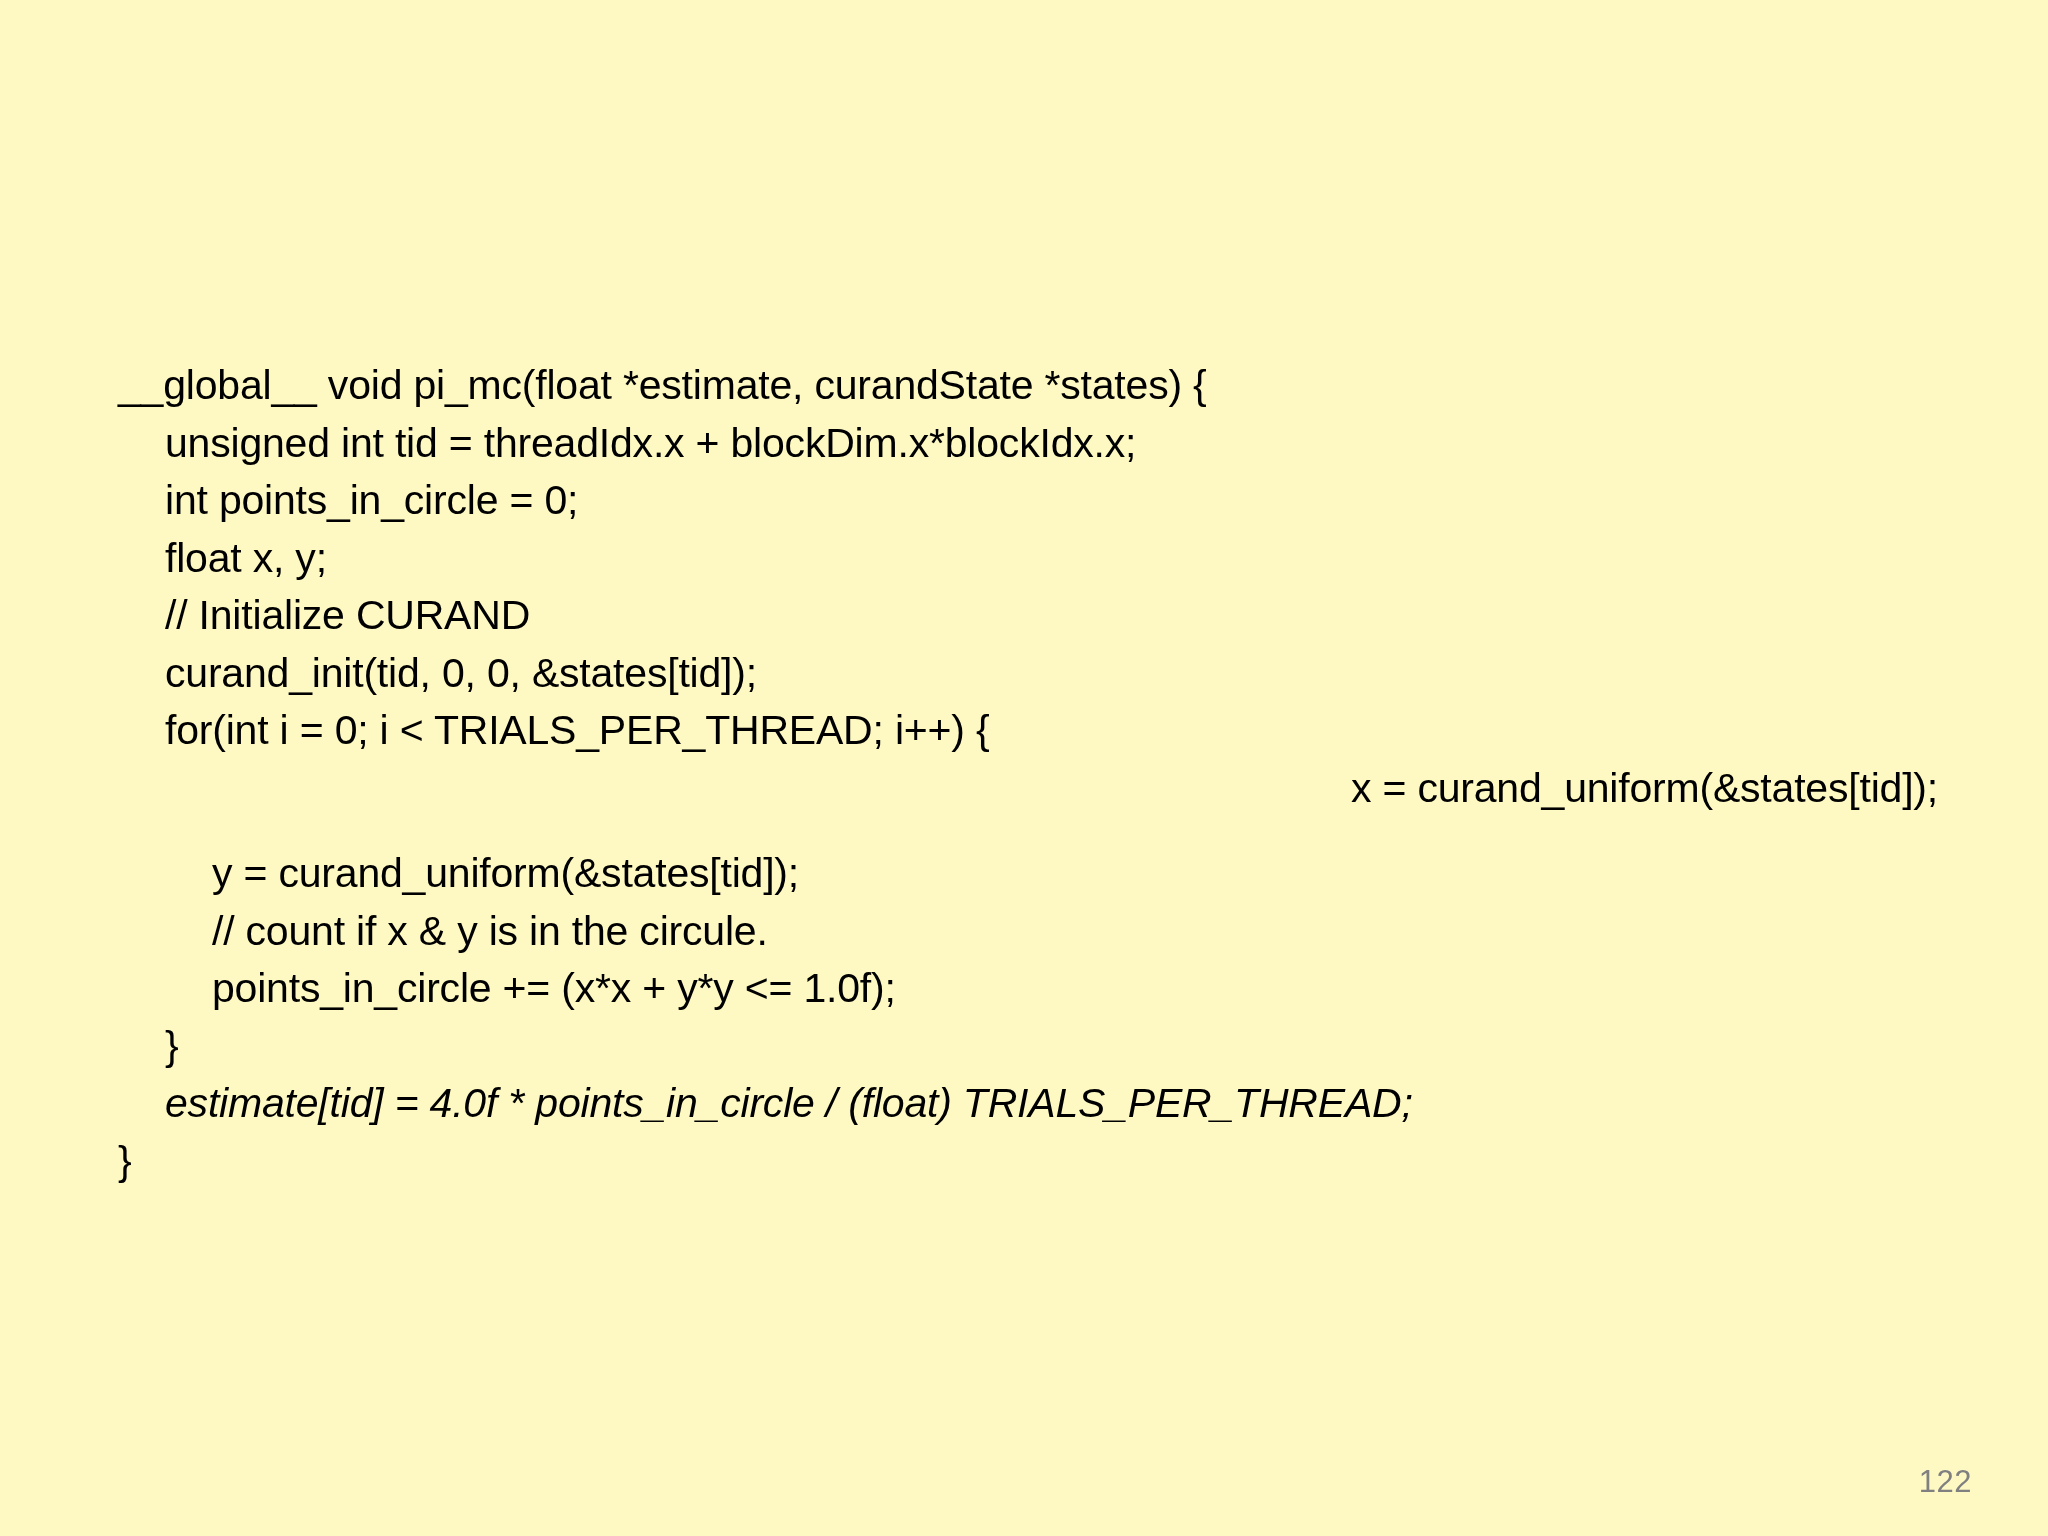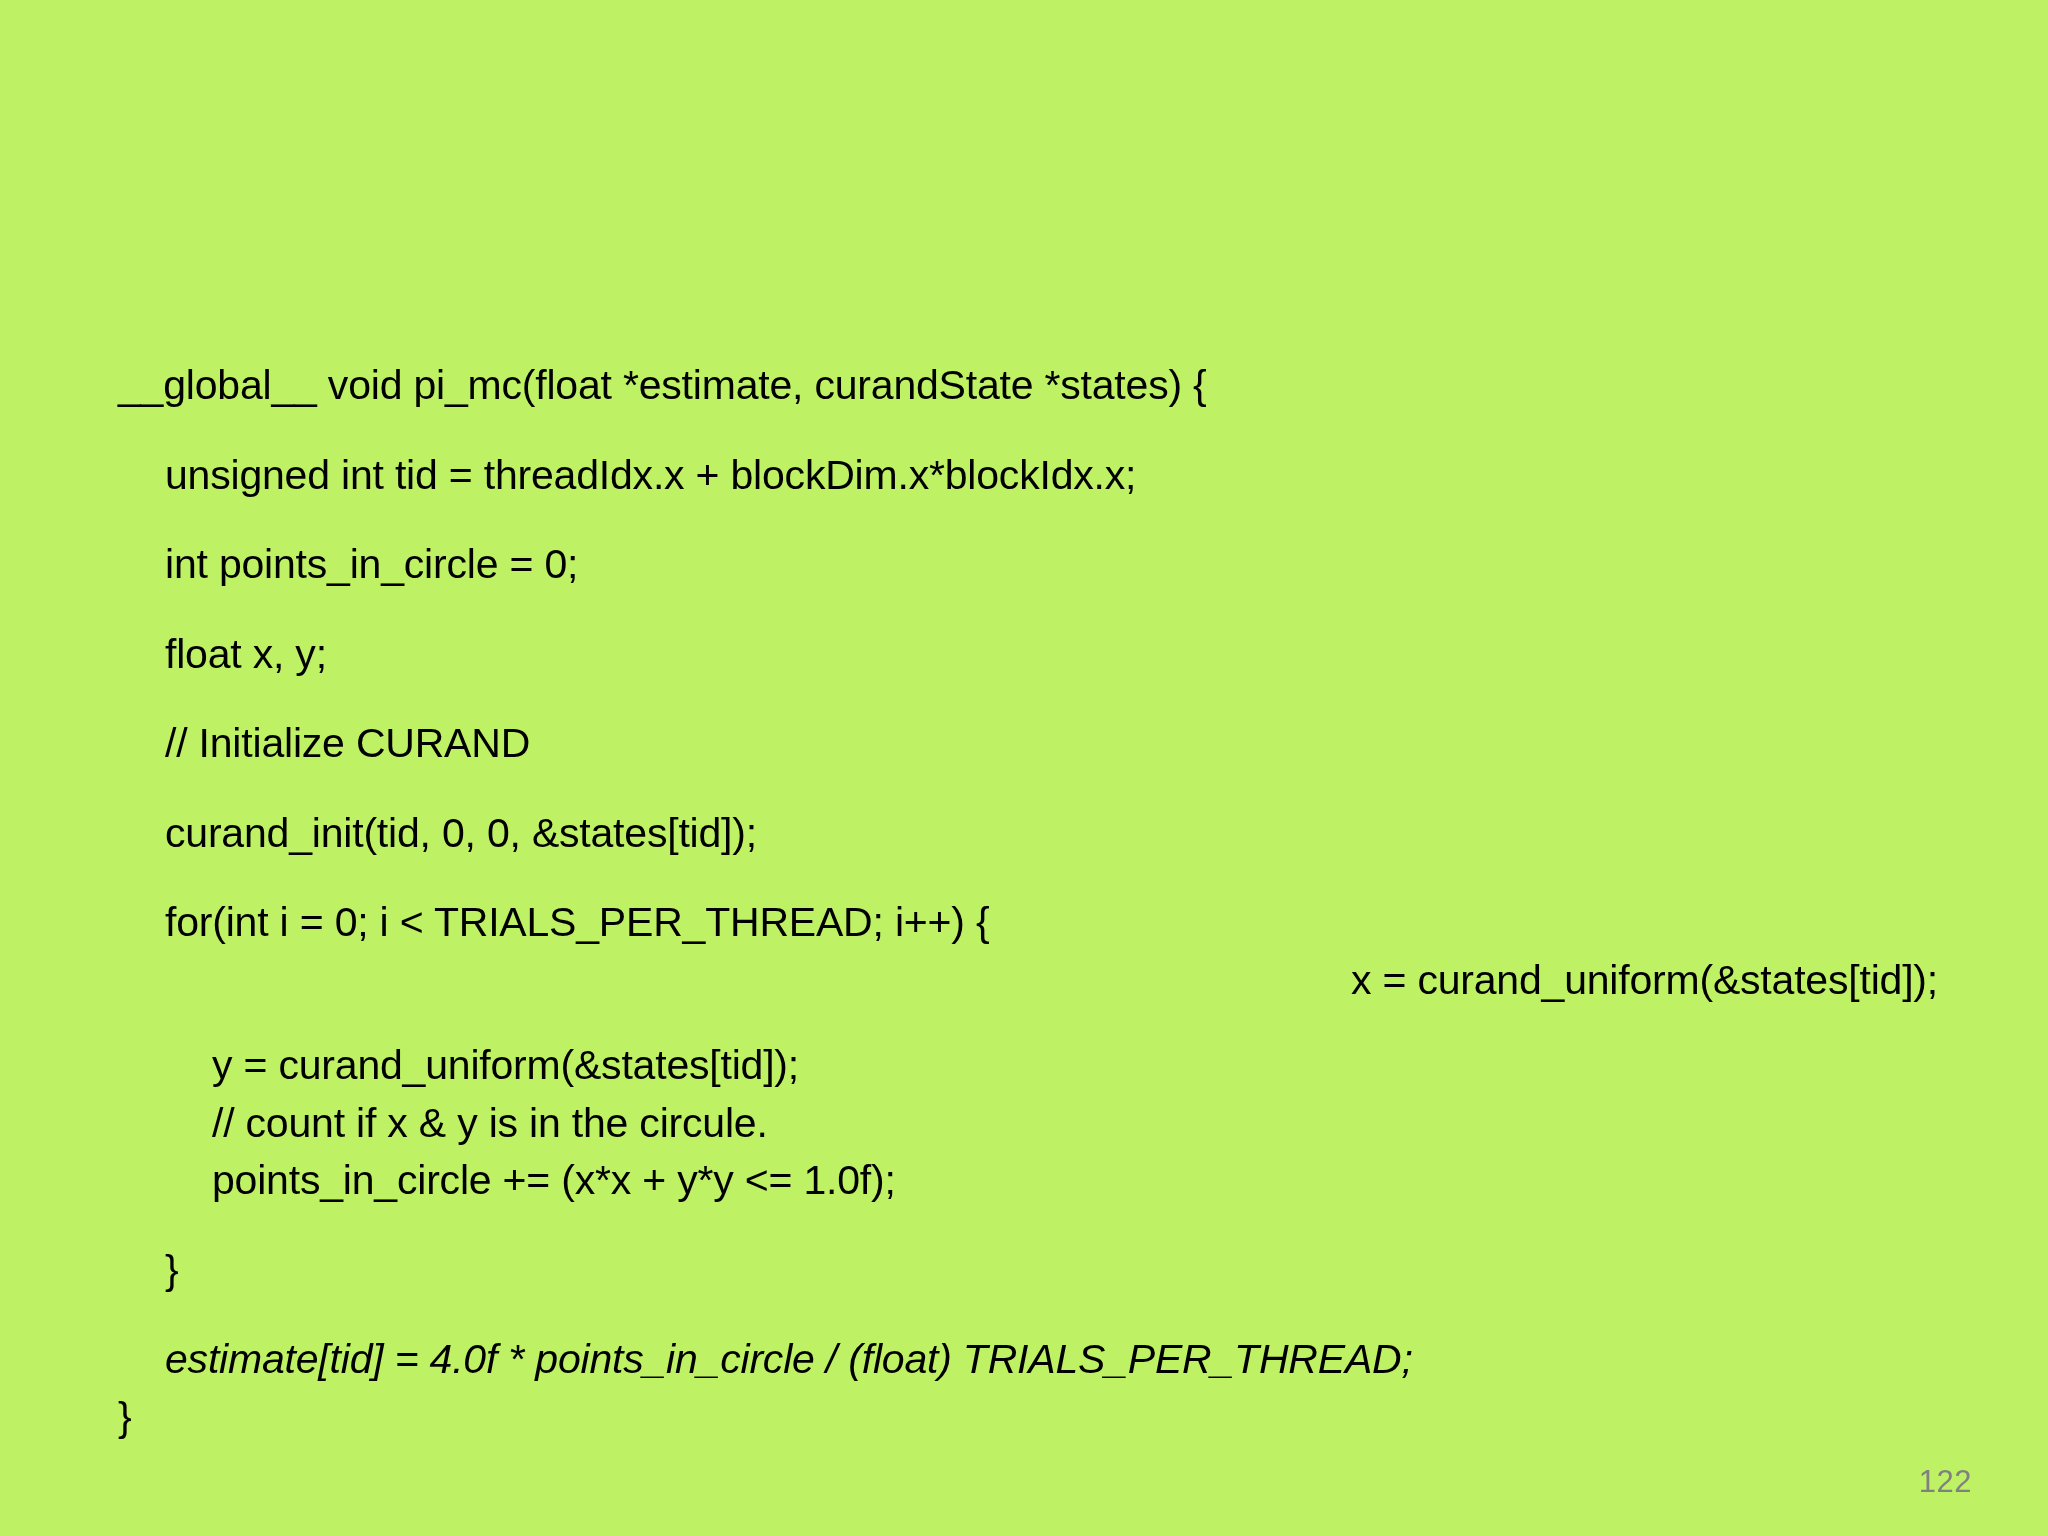--- a/index.html
+++ b/index.html
@@ -36,38 +36,38 @@
     font-size: 41px;
     line-height: 57.5px;
     color: #000000;
     white-space: pre;
     letter-spacing: -0.2px;
     font-weight: 400;
   }
 
   
   .indent-0 { padding-left: 0px; }
-  .indent-1 { padding-left: 47px; margin-top: 32px; }
+  .indent-1 { padding-left: 47px; }
   .indent-2 { padding-left: 94px; }
 
   
   #page-number {
     position: absolute;
     right: 76px;
     bottom: 36px;
     font-family: "Liberation Sans", "DejaVu Sans", sans-serif;
     font-size: 31px;
     color: #808080;
     letter-spacing: 0.5px;
   }
 </style>
 </head>
 <body>
 
-<div id="slide" style="background: #bef264;">
+<div id="slide" style="background: #fef9c3;">
 
   <div id="code-block">
       <div class="code-line indent-0" style="color: rgb(0, 0, 0);">__global__ void pi_mc(float *estimate, curandState *states) {</div>
       <div class="code-line indent-1" style="color: rgb(0, 0, 0);">unsigned int tid = threadIdx.x + blockDim.x*blockIdx.x;</div>
       <div class="code-line indent-1" style="color: rgb(0, 0, 0);">int points_in_circle = 0;</div>
       <div class="code-line indent-1" style="color: rgb(0, 0, 0);">float x, y;</div>
       <div class="code-line indent-1" style="color: rgb(0, 0, 0);">// Initialize CURAND</div>
       <div class="code-line indent-1" style="color: rgb(0, 0, 0);">curand_init(tid, 0, 0, &amp;states[tid]);</div>
       <div class="code-line indent-1" style="color: rgb(0, 0, 0);">for(int i = 0; i &lt; TRIALS_PER_THREAD; i++) {</div>
       <div class="code-line indent-2" style="color: rgb(0, 0, 0); text-align: right;">x = curand_uniform(&amp;states[tid]);</div>

